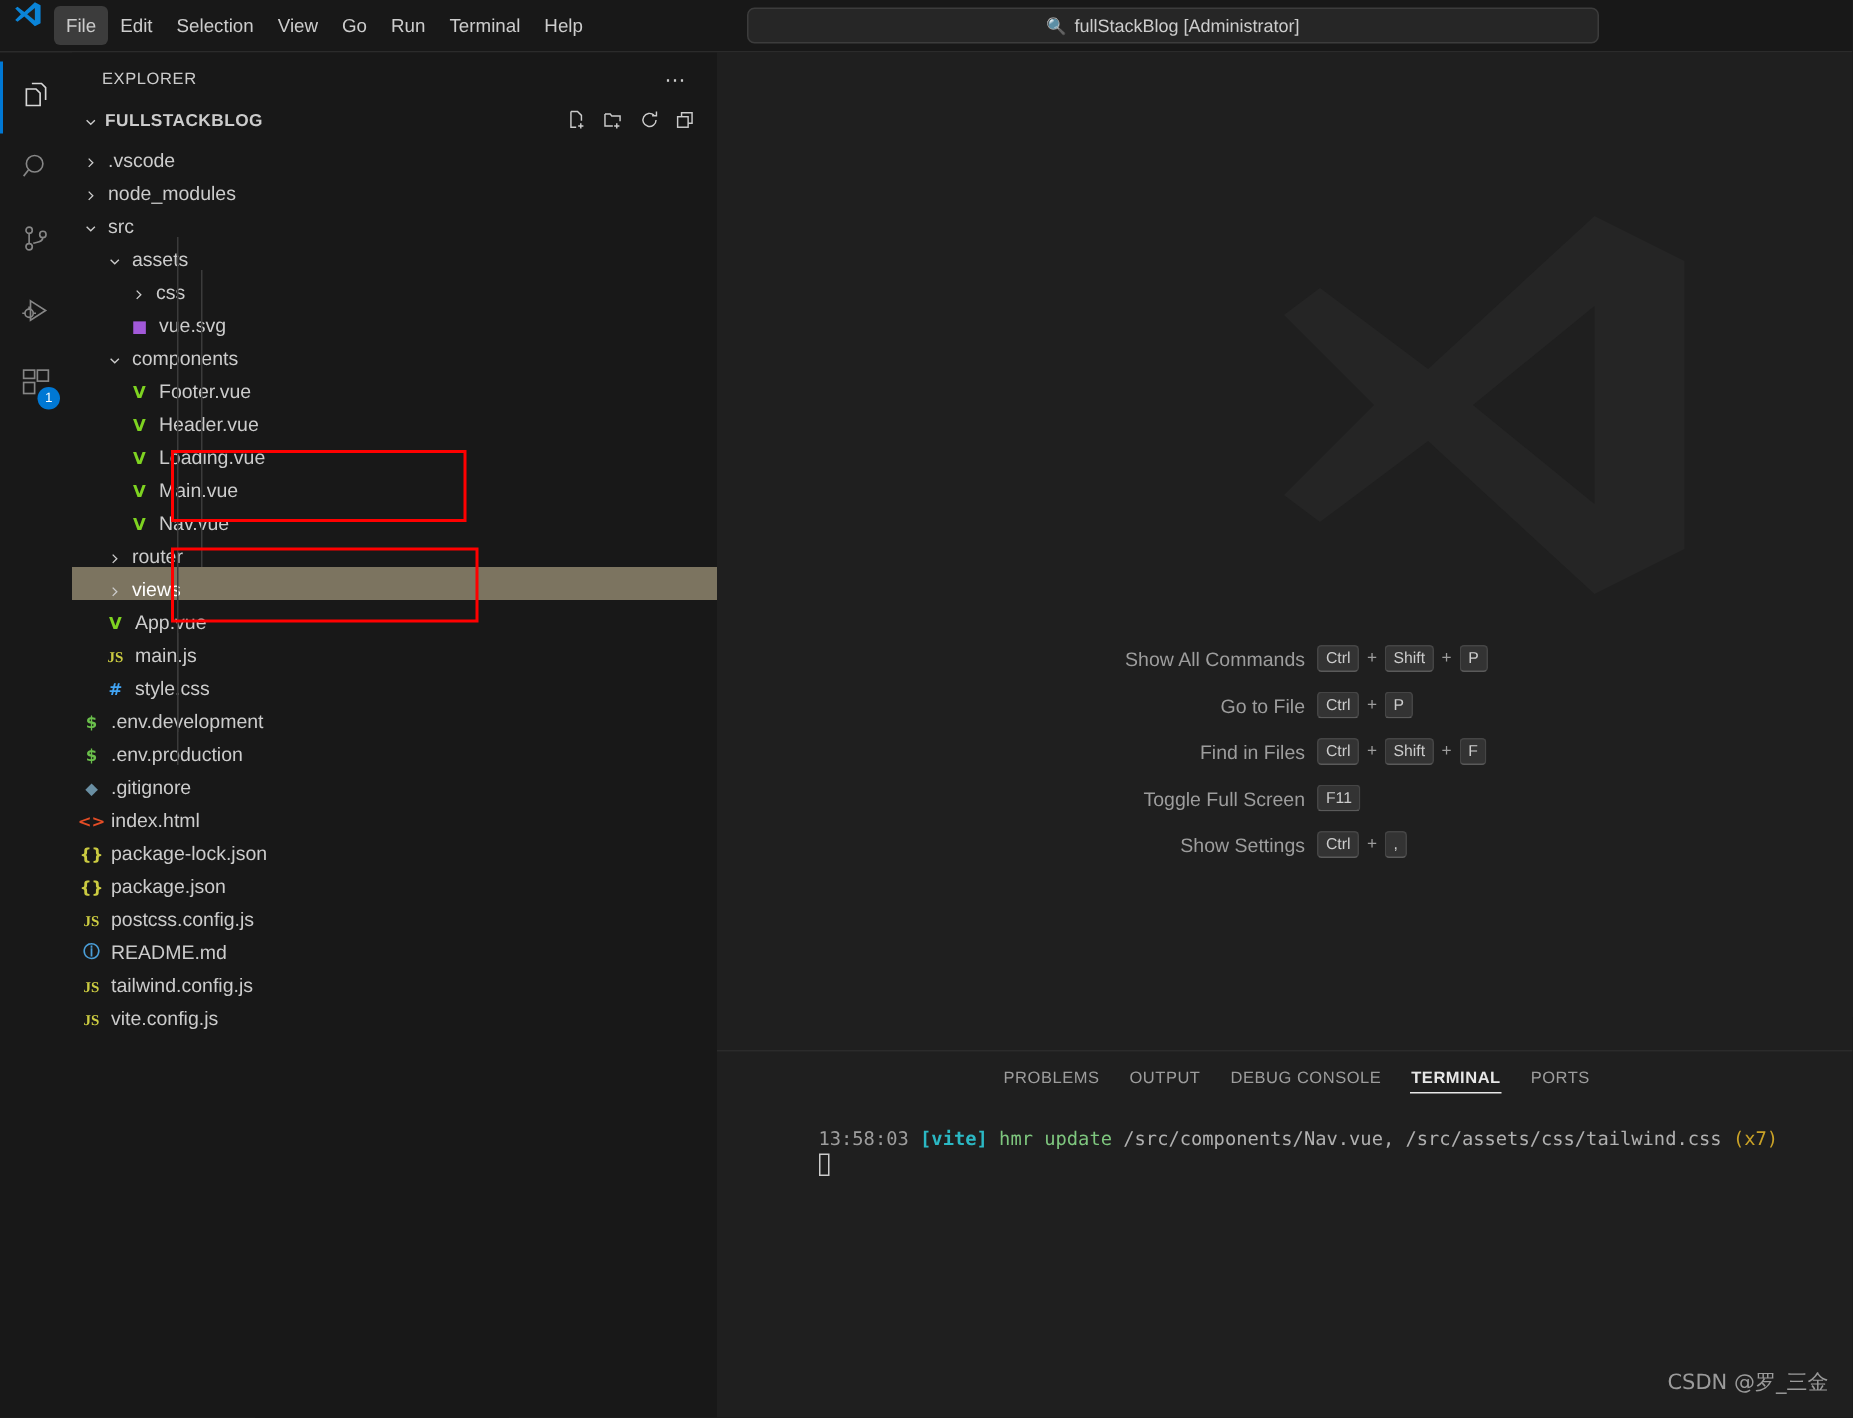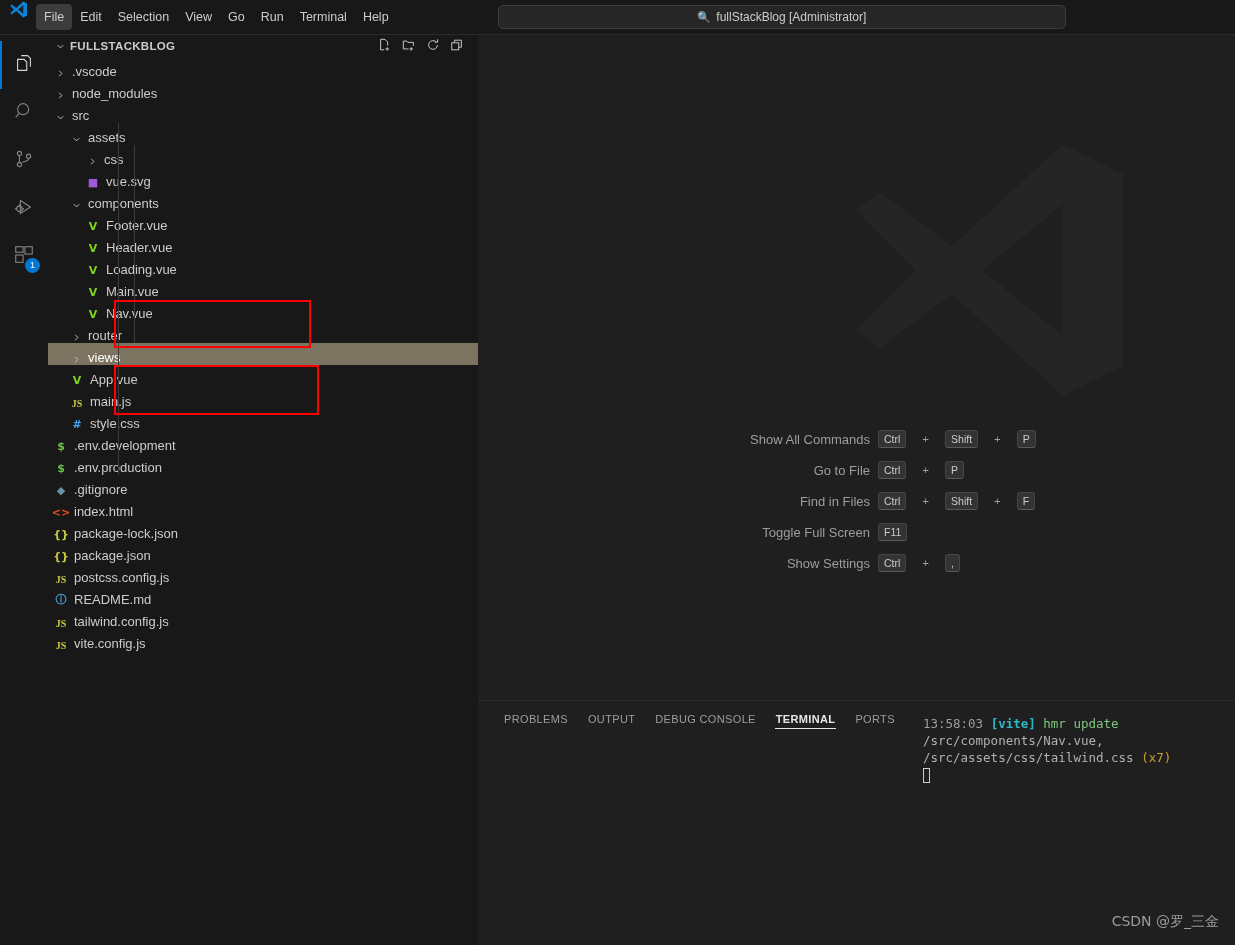--- a/index.html
+++ b/index.html
@@ -154,37 +154,37 @@
     display: flex; flex-direction: column; align-items: center;
     gap: 13px;
   }
   .scut {
     display: flex; align-items: center; gap: 8px;
     font-size: 13px;
   }
   .scut .name {
     color: #9d9d9d; text-align: right; width: 175px;
   }
-  .keys { display:flex; align-items:center; gap:16px; width: 140px;}
+  .keys { display:flex; align-items:center; gap:5px; width: 140px;}
   .key {
     background: #333333; border: 1px solid #454545;
     border-bottom-color: #5a5a5a;
     border-radius: 3px;
     color: #cccccc; font-size: 10.5px;
     padding: 1px 5px; line-height: 14px;
     font-family: "Liberation Sans", sans-serif;
   }
   .plus { color: #9d9d9d; font-size: 11.5px; }
 
   
   .panel {
     flex: 0 0 245px; height: 245px;
     background: #1f1f1f;
     border-top: 1px solid #2b2b2b;
-    display: flex; flex-direction: row;
+    display: flex; flex-direction: column; align-items: center;
   }
   .panel-tabs {
     height: 35px; display: flex; align-items: center;
     padding-left: 16px; gap: 0px;
   }
   .ptab {
     font-size: 11px; letter-spacing: .35px; text-transform: uppercase;
     color: #9d9d9d; padding: 0 10px; height: 35px;
     display:flex; align-items:center; cursor: default;
     position: relative;
@@ -293,20 +293,24 @@
             <rect x="3" y="12" width="8" height="8"></rect>
             <rect x="3" y="3" width="8" height="6"></rect>
             <rect x="13" y="3" width="8" height="8"></rect>
           </svg>
         </span>
         <span class="badge">1</span>
       </div>
     </div>
 
     <div class="sidebar">
+      <div class="sidebar-title">
+        <span>EXPLORER</span>
+        <span class="sb-dots">⋯</span>
+      </div>
 
       <div class="tree-root">
         <span class="left">
           <span class="chev">
             <svg width="11" height="11" viewBox="0 0 16 16">
                 <path d="M4 6 l4 4 l4 -4"></path>
               </svg>
           </span>
           <span>FULLSTACKBLOG</span>
         </span>

